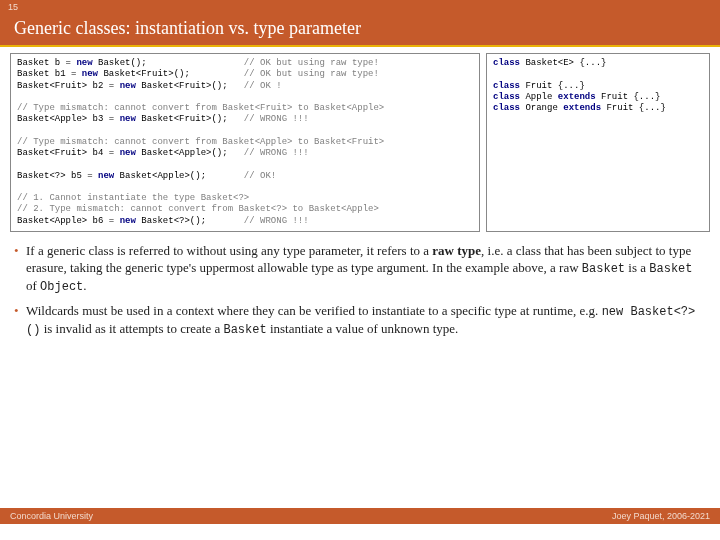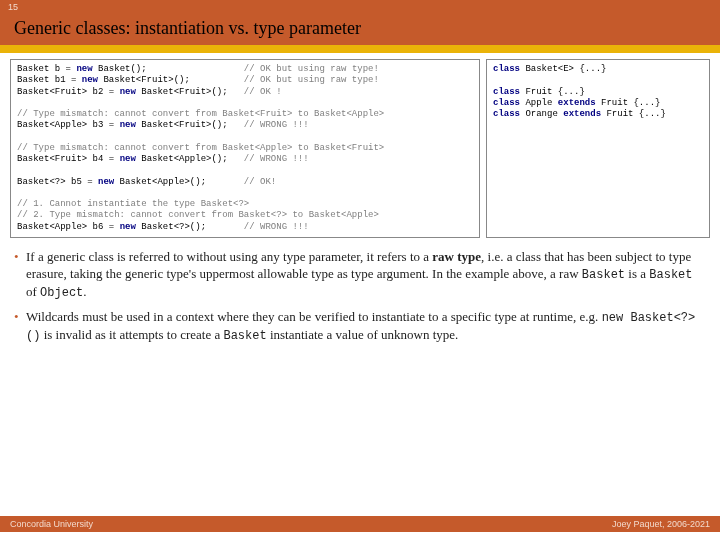--- a/index.html
+++ b/index.html
@@ -1,30 +1,30 @@
 <!DOCTYPE html>
 <html><head>
 <meta charset="utf-8">
 <style>
   * { margin: 0; padding: 0; box-sizing: border-box; }
   body { width: 720px; height: 540px; font-family: Arial, sans-serif; background: #fff; overflow: hidden; position: relative; }
   .topbar { background: #c55a2b; color: #f2d9cc; font-size: 9px; padding: 2px 8px; display: flex; justify-content: space-between; }
-  .titlebar { background: #c55a2b; color: #000000; padding: 4px 14px 6px; font-size: 18px; font-family: Georgia, serif; font-weight: 300; border-bottom: 8px solid #eab308; }
+  .titlebar { background: #c55a2b; color: #ffffff; padding: 4px 14px 6px; font-size: 18px; font-family: Georgia, serif; font-weight: 300; border-bottom: 2px solid #eab308; }
   .codewrap { display: flex; gap: 6px; padding: 6px 10px 4px; justify-content: flex-end; }
   .codebox { border: 1px solid #888; padding: 4px 6px; font-family: "Courier New", monospace; font-size: 9px; line-height: 1.25; white-space: pre; }
   .codebox.left { flex: 1; }
   .codebox.right { width: 224px; }
   .kw { color: #000080; font-weight: bold; }
   .cm { color: #808080; }
   .bullets { padding: 6px 14px 0; font-size: 13px; line-height: 1.35; font-family: Georgia, 'Times New Roman', serif; color: #222; }
   .bullets p { margin-bottom: 6px; position: relative; padding-left: 12px; }
   .bullets p::before { content: "•"; position: absolute; left: 0; color: #c55a2b; }
   .mono { font-family: "Courier New", monospace; font-size: 12px; text-align: center; }
   b { font-weight: bold; }
-  .footer { position: absolute; bottom: 8px; left: 0; right: 0; background: #c55a2b; color: #f2d9cc; font-size: 9px; padding: 3px 10px; display: flex; justify-content: space-between; }
+  .footer { position: absolute; bottom: 16px; left: 0; right: 0; background: #c55a2b; color: #f2d9cc; font-size: 9px; padding: 3px 10px; display: flex; justify-content: space-between; }
 </style>
 </head>
 <body>
 
 <div class="topbar">
   <span>15</span>
 </div>
 <div class="titlebar">Generic classes: instantiation vs. type parameter</div>
 
 <div class="codewrap">

